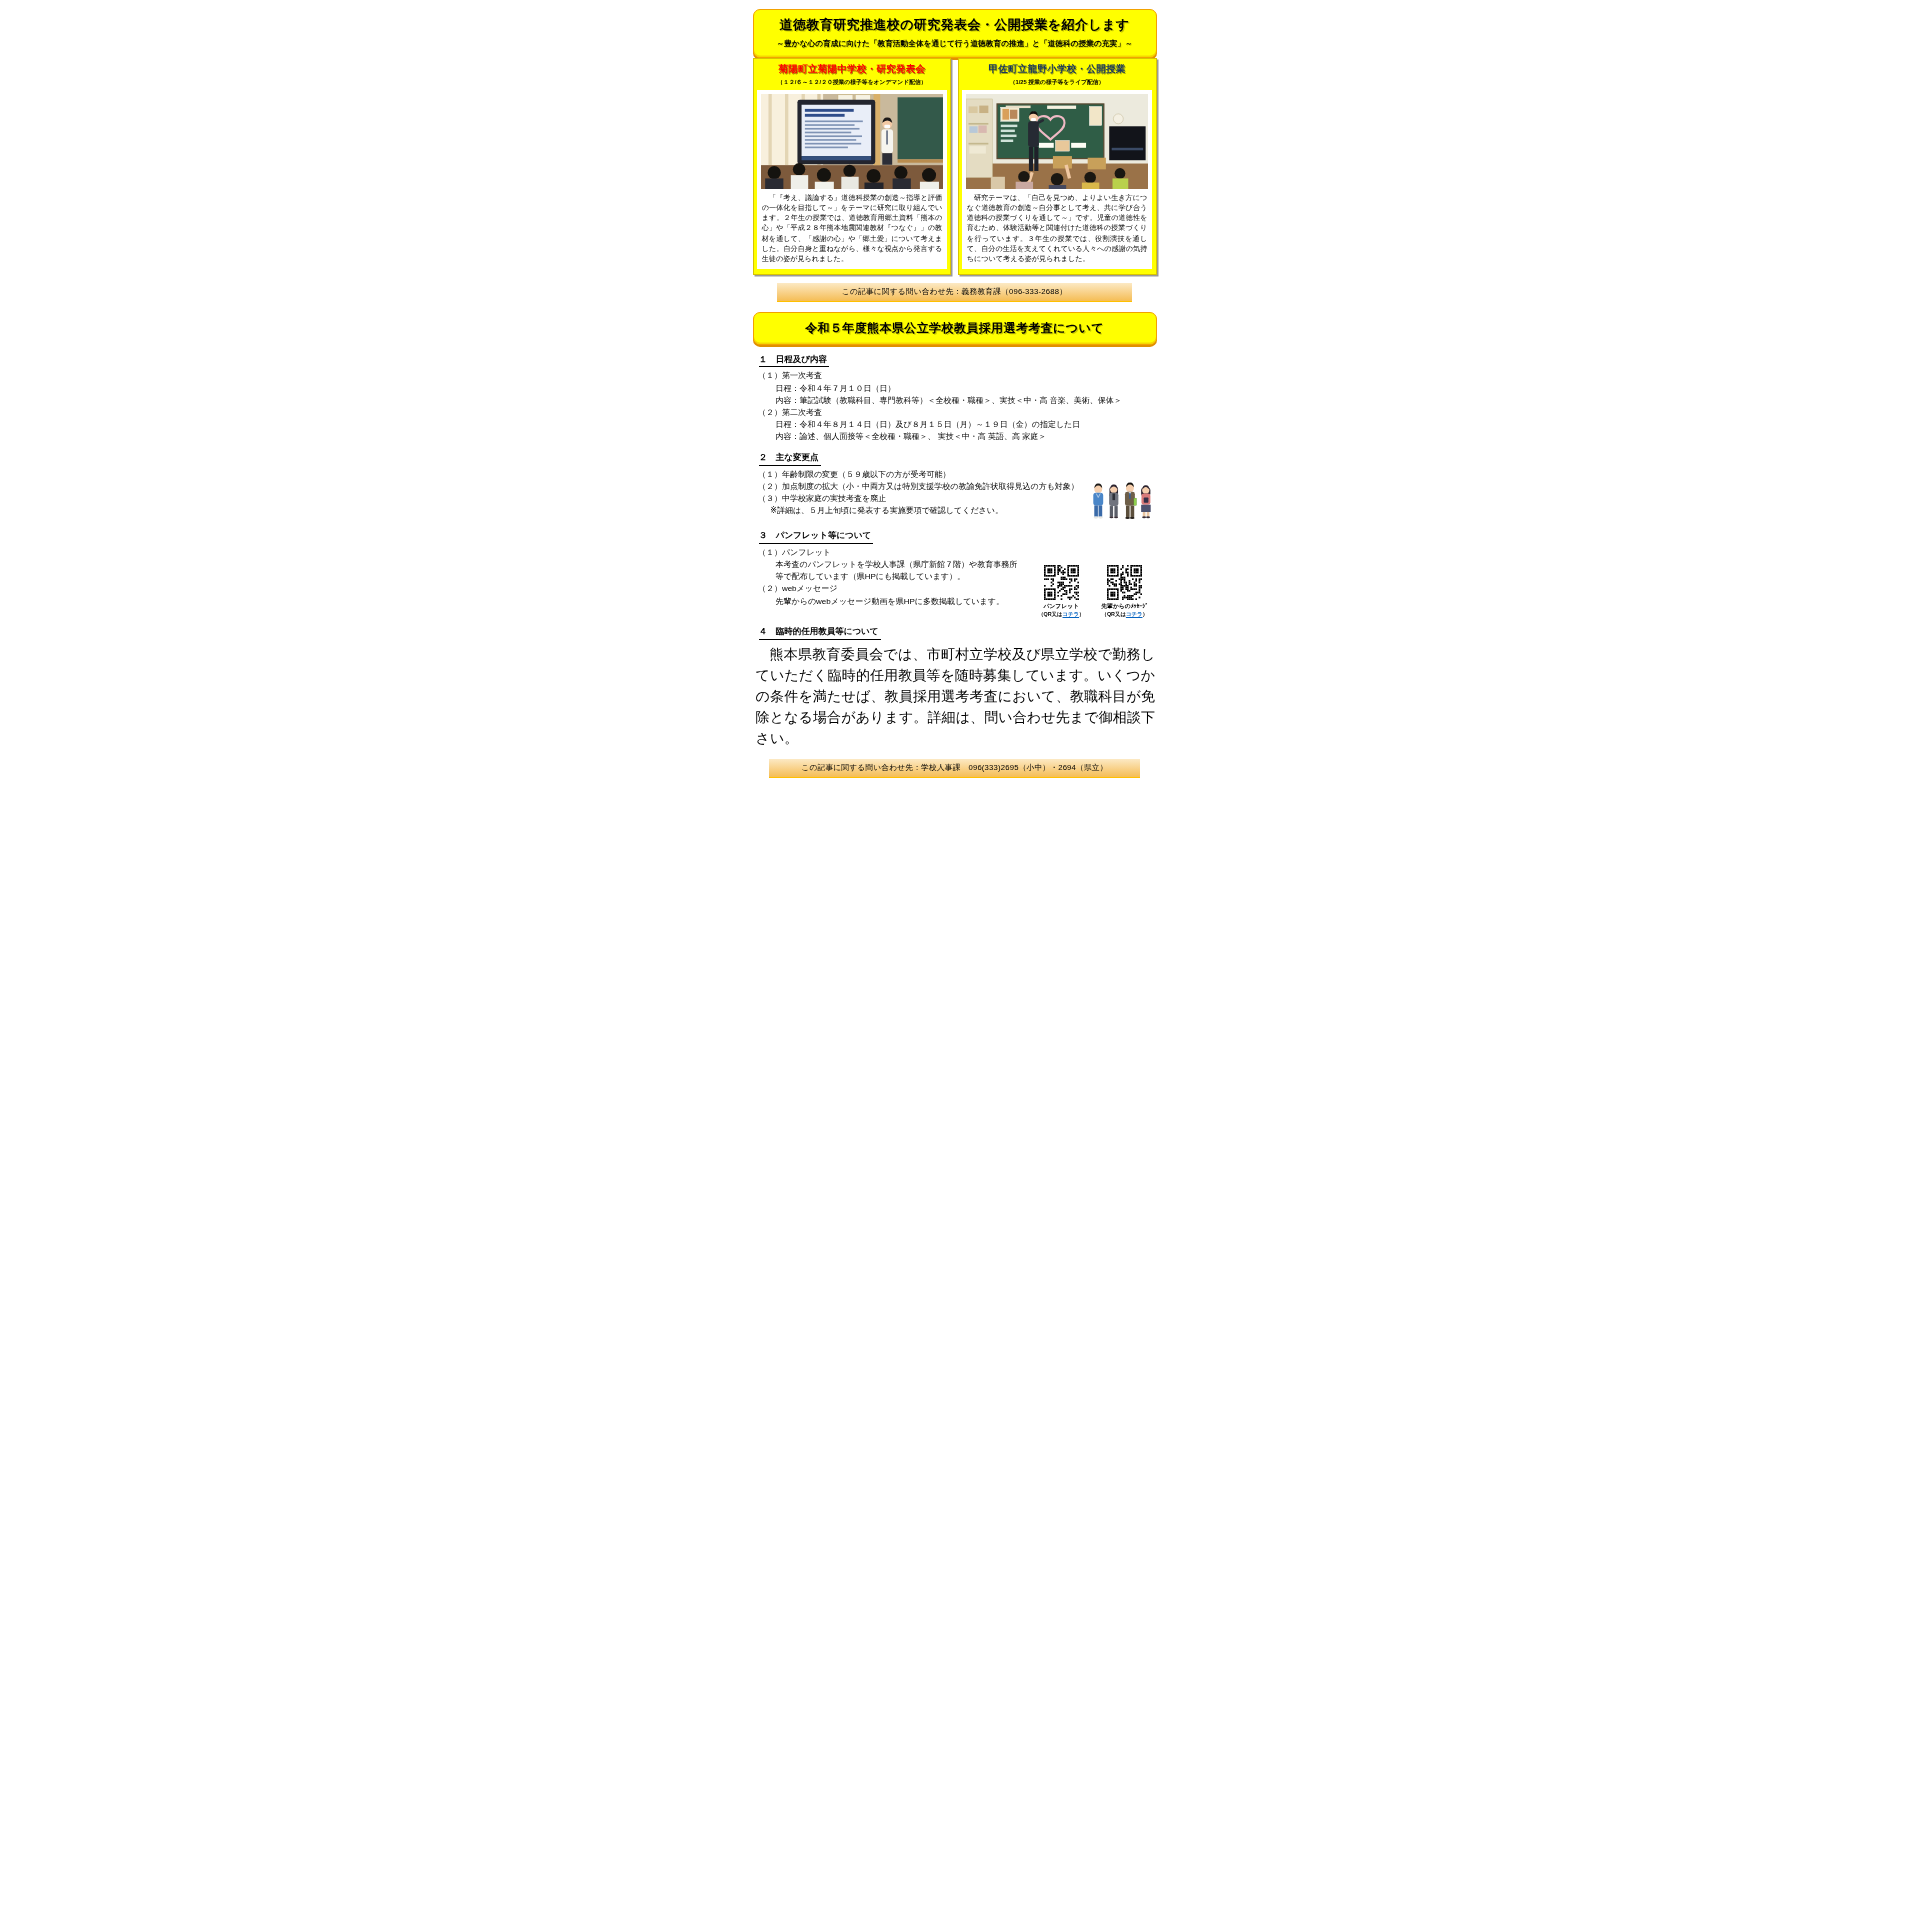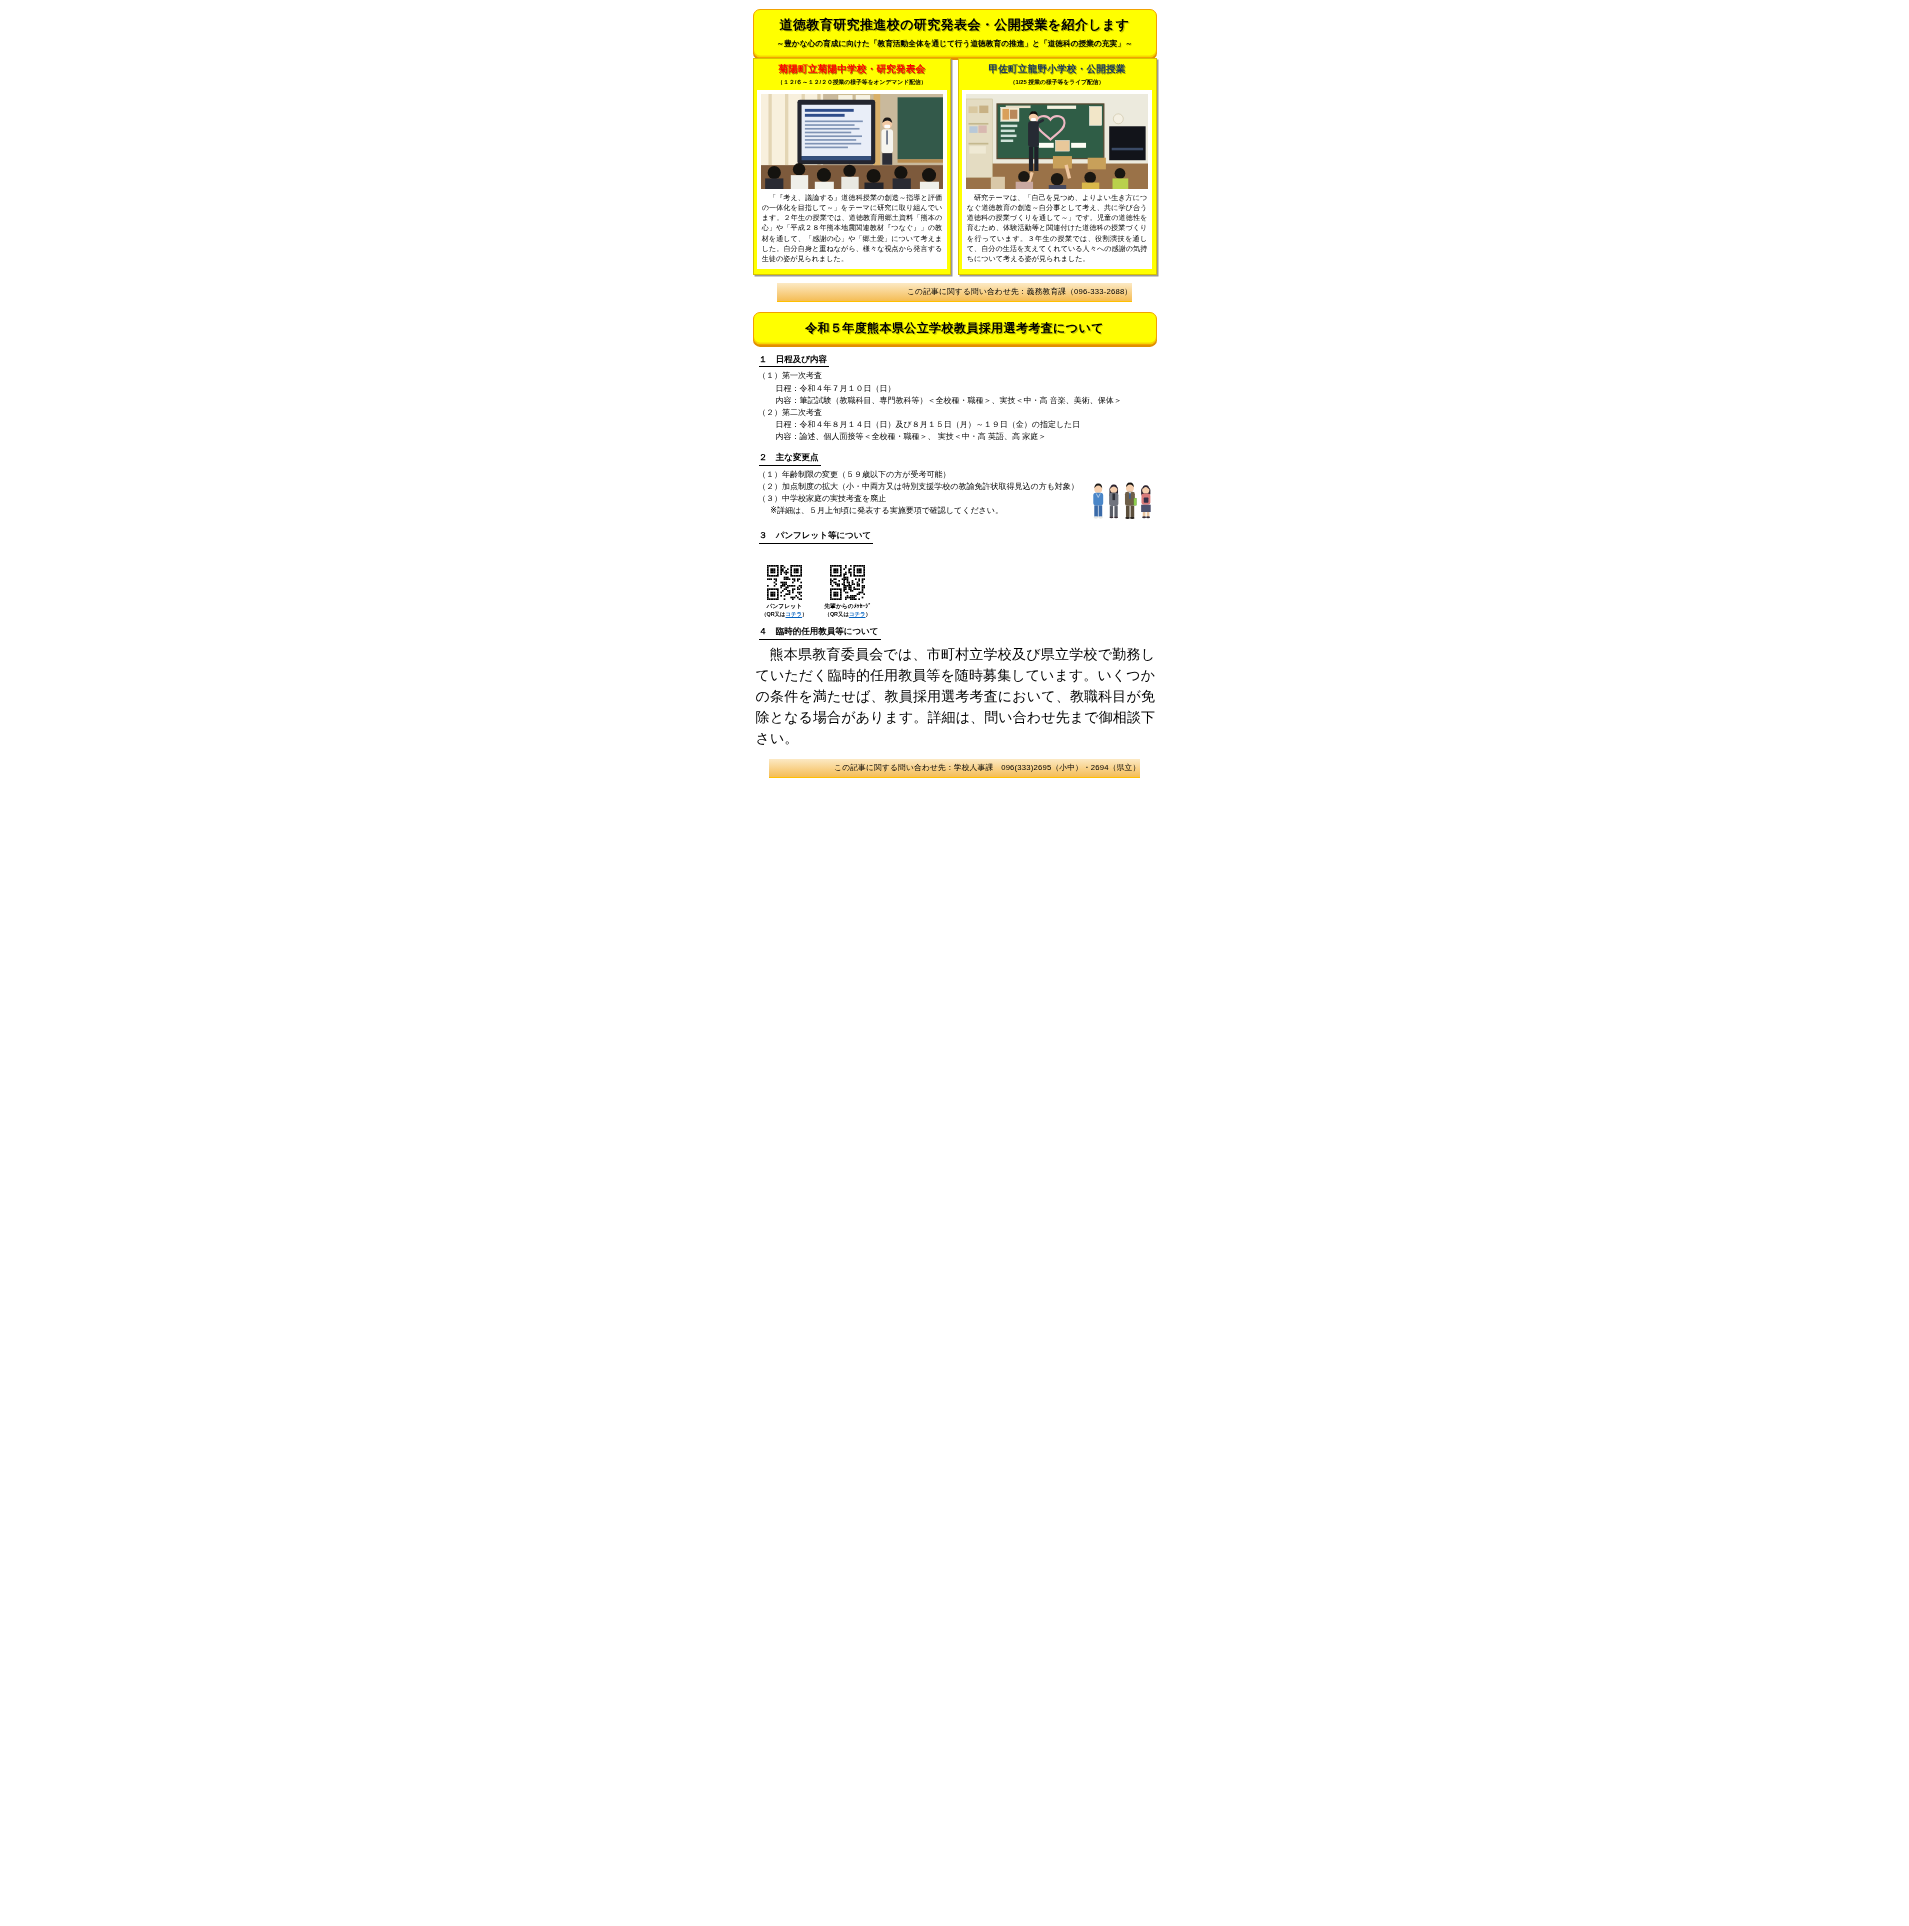--- a/index.html
+++ b/index.html
@@ -27,21 +27,21 @@
   .s-name{text-align:center;font-size:9.6px;font-weight:bold;letter-spacing:0.2px;}
   .s-name.red{color:#FF0000;text-shadow:0.8px 0.8px 0.4px rgba(90,40,0,.55);}
   .s-name.navy{color:#17375E;text-shadow:0.8px 0.8px 0.4px rgba(0,0,0,.35);}
   .s-sched{text-align:center;font-size:5.8px;font-weight:bold;margin:1.9px 0 3.5px;}
   .panel{background:#fff;padding:3.5px 3.5px 4.6px;}
   .photo{width:100%;height:auto;display:block;}
   .s-body{font-size:7.1px;line-height:1.45;text-align:justify;margin:3.9px 0.8px 0;}
 
   
   .bar{width:88%;margin:8.5px auto;background:linear-gradient(#FCE9C4,#F5BD55);
-       border-bottom:1.9px solid #FFC000;text-align:right;font-size:7.7px;
+       border-bottom:1.9px solid #FFC000;text-align:center;font-size:7.7px;
        padding:3.9px 0;letter-spacing:0.2px;}
   .bar.last{width:92%;margin:10px auto 1.5px;}
 
   
   .sec{margin:3.9px 0 1.5px;}
   .sec-head{font-size:8.5px;font-weight:bold;border-bottom:1.2px solid #000;
        display:inline-block;padding:0 2.3px 0.8px 0;margin:4.6px 0 3.1px 6.2px;}
   .ln{font-size:8px;line-height:1.52;}
   .ind1{margin-left:5.4px;}
   .ind2{margin-left:23px;}
@@ -261,20 +261,26 @@
             <ellipse cx="179" cy="116" rx="6" ry="3" fill="#3a3038"></ellipse>
           </g>
         </svg>
       </div>
     </div>
   </div>
 
   <div class="sec">
     <div class="sec-head">３　パンフレット等について</div>
     <div class="sec-row">
+      <div class="sec-col">
+        <div class="ln ind1">（１）パンフレット</div>
+        <div class="ln ind2 sec3-body">本考査のパンフレットを学校人事課（県庁新館７階）や教育事務所等で配布しています（県HPにも掲載しています）。</div>
+        <div class="ln ind1">（２）webメッセージ</div>
+        <div class="ln ind2 sec3-body">先輩からのwebメッセージ動画を県HPに多数掲載しています。</div>
+      </div>
       <div class="qr-wrap">
         <div class="qr-block">
           <span class="qr" id="qr1">
               <svg viewBox="0 0 84 84" xmlns="http://www.w3.org/2000/svg">
                 <rect width="100%" height="100%" fill="#fff"></rect>
                 <g fill="#000">
                   <rect x="32" y="0" width="4" height="4"></rect>
                   <rect x="36" y="0" width="4" height="4"></rect>
                   <rect x="32" y="4" width="4" height="4"></rect>
                   <rect x="40" y="4" width="4" height="4"></rect>

